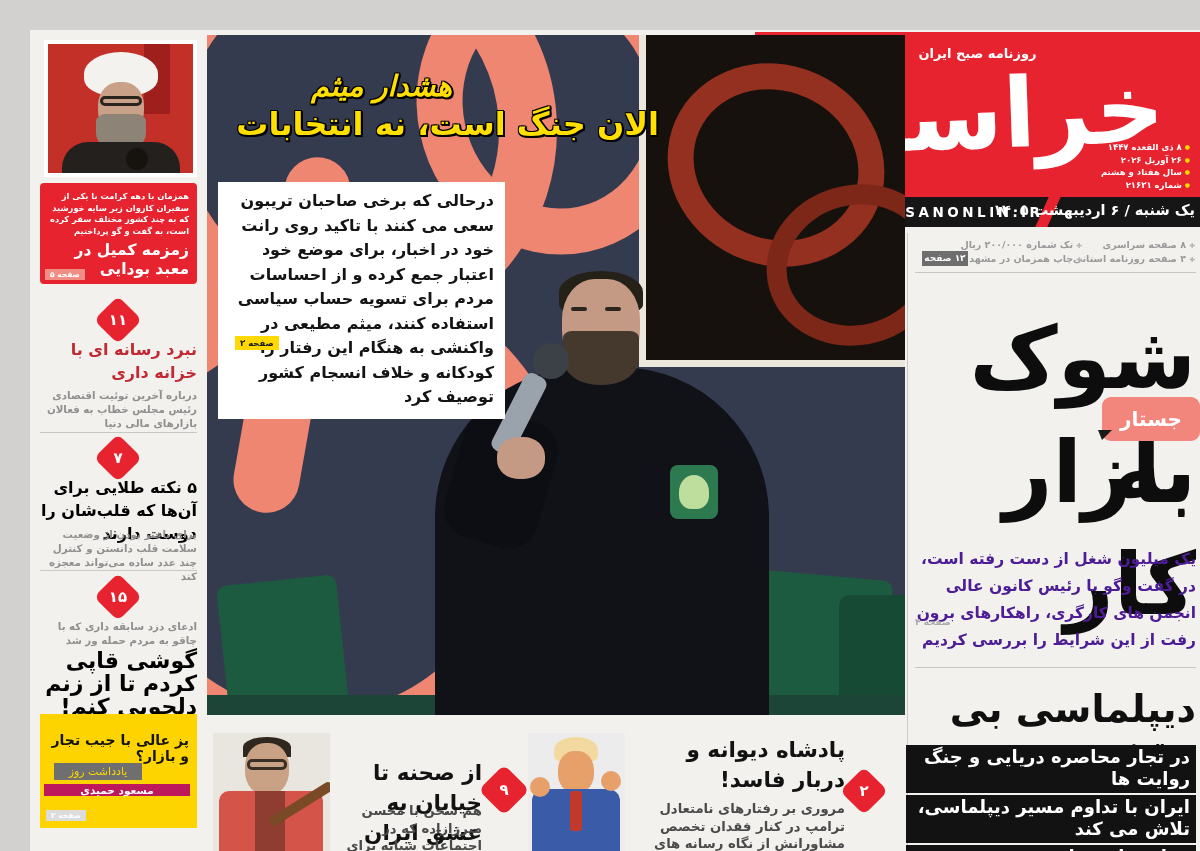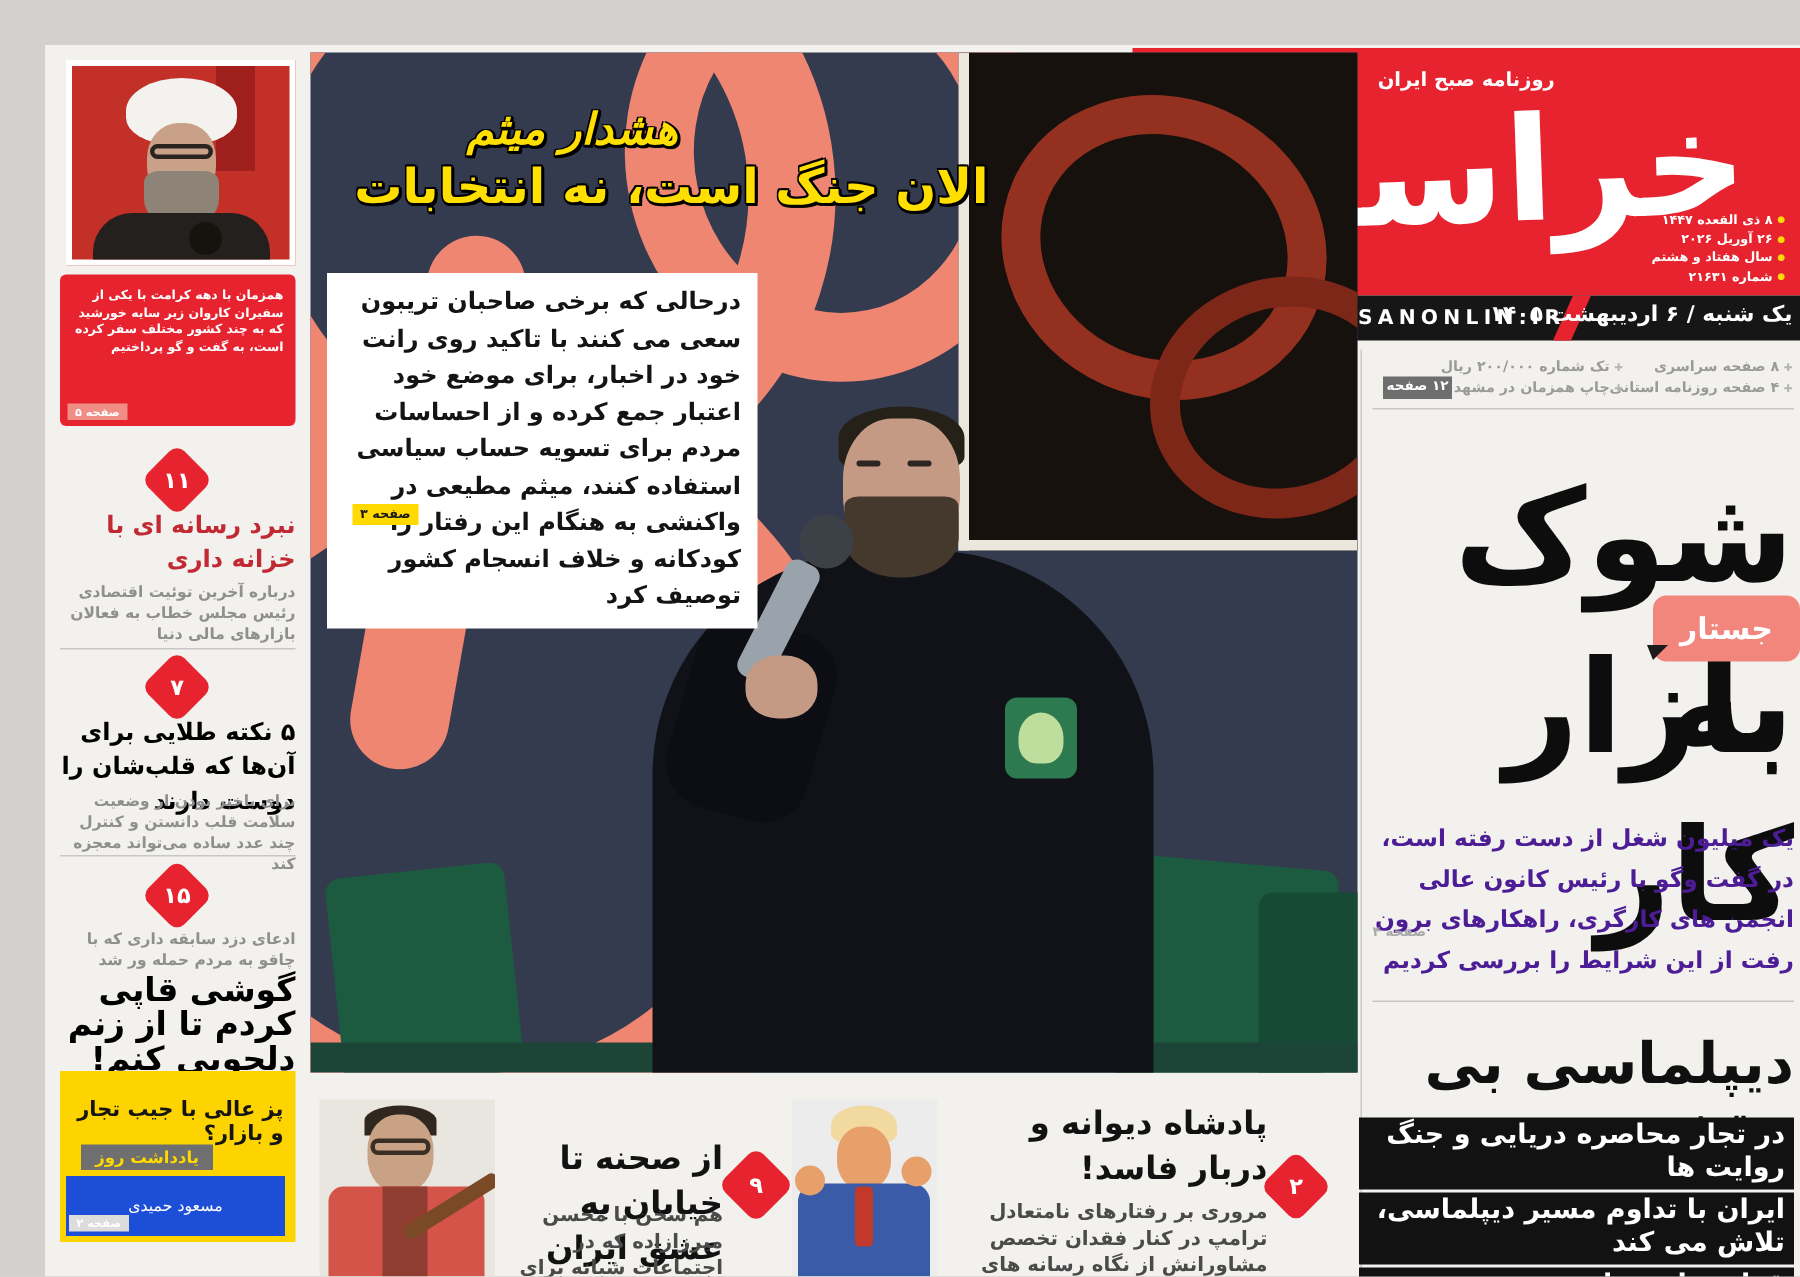--- a/index.html
+++ b/index.html
@@ -96,23 +96,23 @@
   .badge-lightred { position:absolute; left:5px; bottom:4px; background:#f08d85; color:#fff; font-size:7.5px;
                     font-weight:bold; padding:1px 5px; direction:rtl; }
   .diamond { width:34px; height:34px; background:#e6232e; border-radius:7px; transform:rotate(45deg); }
   .diamond b { display:flex; width:100%; height:100%; align-items:center; justify-content:center;
                transform:rotate(-45deg); color:#fff; font-size:15px; }
   .sb-title { left:40px; width:157px; font-weight:900; font-size:16px; line-height:23px; }
   .sb-sub { left:40px; width:157px; color:#8f8f8f; font-size:10.3px; font-weight:bold; line-height:14px; }
   .note-box { left:40px; top:714px; width:157px; height:114px; background:#fdd400; }
   .note-title { position:absolute; right:8px; left:6px; top:18px; color:#151515; font-size:14px; font-weight:900; direction:rtl; text-align:right; }
   .note-badge { position:absolute; left:14px; top:49px; width:88px; background:#6f6f6f; color:#ffd900;
-                font-size:11px; font-weight:bold; text-align:center; padding:2px 0; direction:rtl; }
-  .note-author { position:absolute; left:4px; right:7px; top:70px; background:#1d4ed8; color:#fff;
-                 font-size:10.5px; font-weight:normal; text-align:center; padding:14px 0; direction:rtl; }
+                font-size:11px; font-weight:normal; text-align:center; padding:2px 0; direction:rtl; }
+  .note-author { position:absolute; left:4px; right:7px; top:70px; background:#be185d; color:#fff;
+                 font-size:10.5px; font-weight:bold; text-align:center; padding:0 0; direction:rtl; }
   .note-page { position:absolute; left:6px; bottom:7px; background:#dcdcdc; color:#fff; font-size:7.5px;
                font-weight:bold; padding:1px 5px; direction:rtl; }
 
   
   .tz-photo { overflow:hidden; }
   .tz-title { font-size:21.5px; font-weight:900; color:#121212; line-height:30px; }
   .tz-sub { font-size:13.2px; font-weight:bold; color:#4a4a4a; line-height:17.5px; }
   .musician { left:213px; top:733px; width:117px; height:118px; background:#e9e5df; }
   .musician .mhead { position:absolute; left:32px; top:10px; width:44px; height:52px; background:#c9a184; border-radius:45%; }
   .musician .mhair { position:absolute; left:30px; top:4px; width:48px; height:20px; background:#30281f; border-radius:50% 50% 0 0; }
@@ -209,20 +209,21 @@
     <div class="turban"></div>
     <div class="face"></div>
     <div class="glasses"></div>
     <div class="cbeard"></div>
     <div class="robe"></div>
     <div class="cmic"></div>
   </div>
   <div class="abs bubble-tail"></div>
   <div class="abs red-box">
     <div class="intro">همزمان با دهه کرامت با یکی از سفیران کاروان زیر سایه خورشید که به چند کشور مختلف سفر کرده است، به گفت و گو پرداختیم</div>
+    <div class="rtitle">زمزمه کمیل در معبد بودایی</div>
     <span class="badge-lightred">صفحه ۵</span>
   </div>
 
   <div class="abs diamond" style="left:101px; top:303px;">
       <b>۱۱</b>
     </div>
   <div class="abs sb-title rtl" style="top:338px; color:#c12a33;">نبرد رسانه ای با خزانه داری</div>
   <div class="abs sb-sub rtl" style="top:388px;">درباره آخرین توئیت اقتصادی رئیس مجلس خطاب به فعالان بازارهای مالی دنیا</div>
   <div class="abs rule" style="left:40px; top:432px; width:157px;"></div>
 

